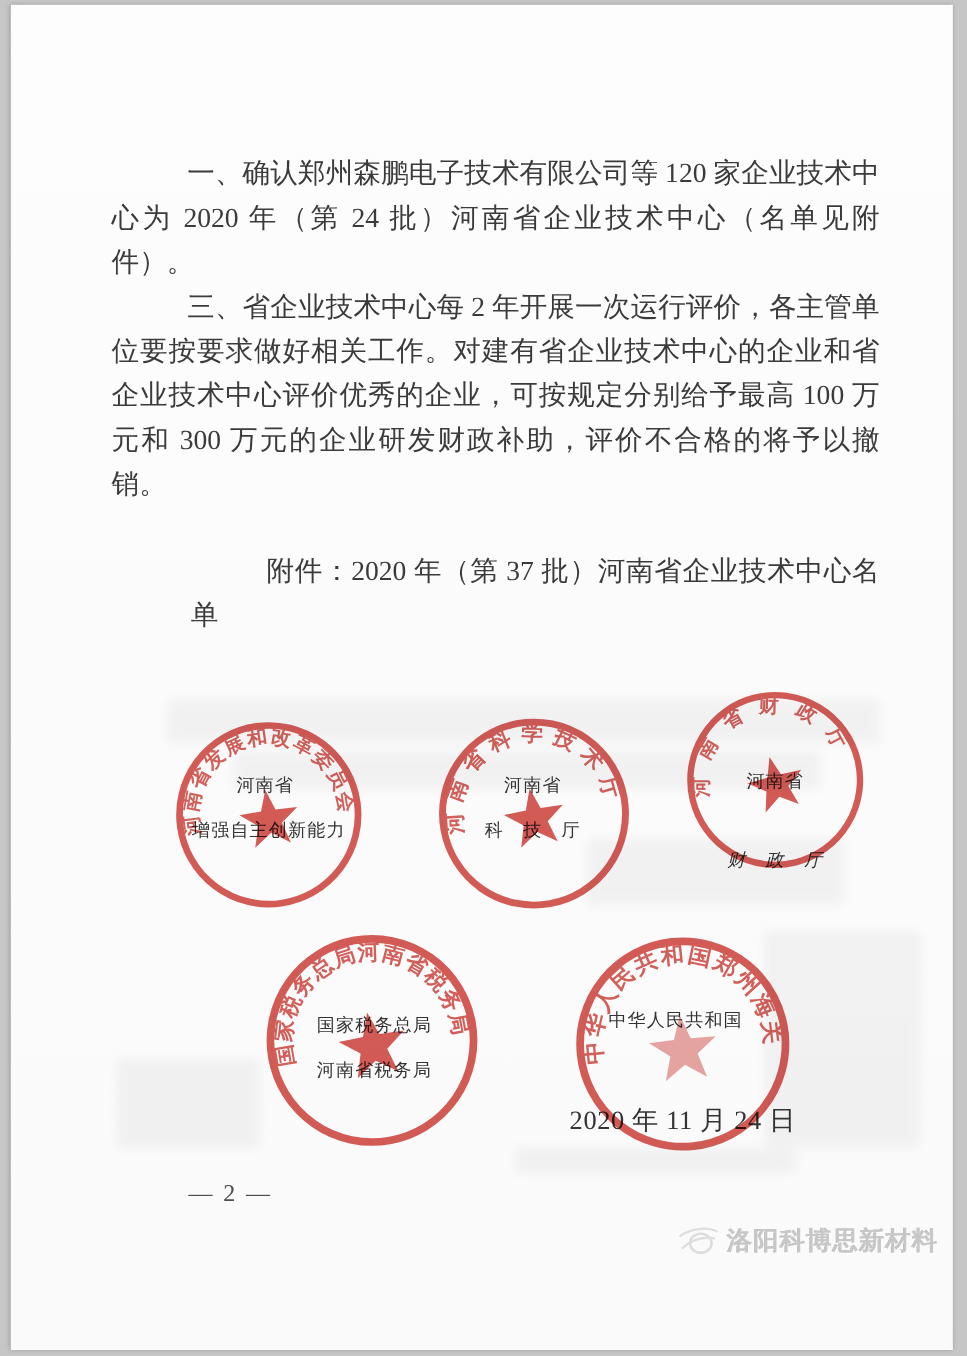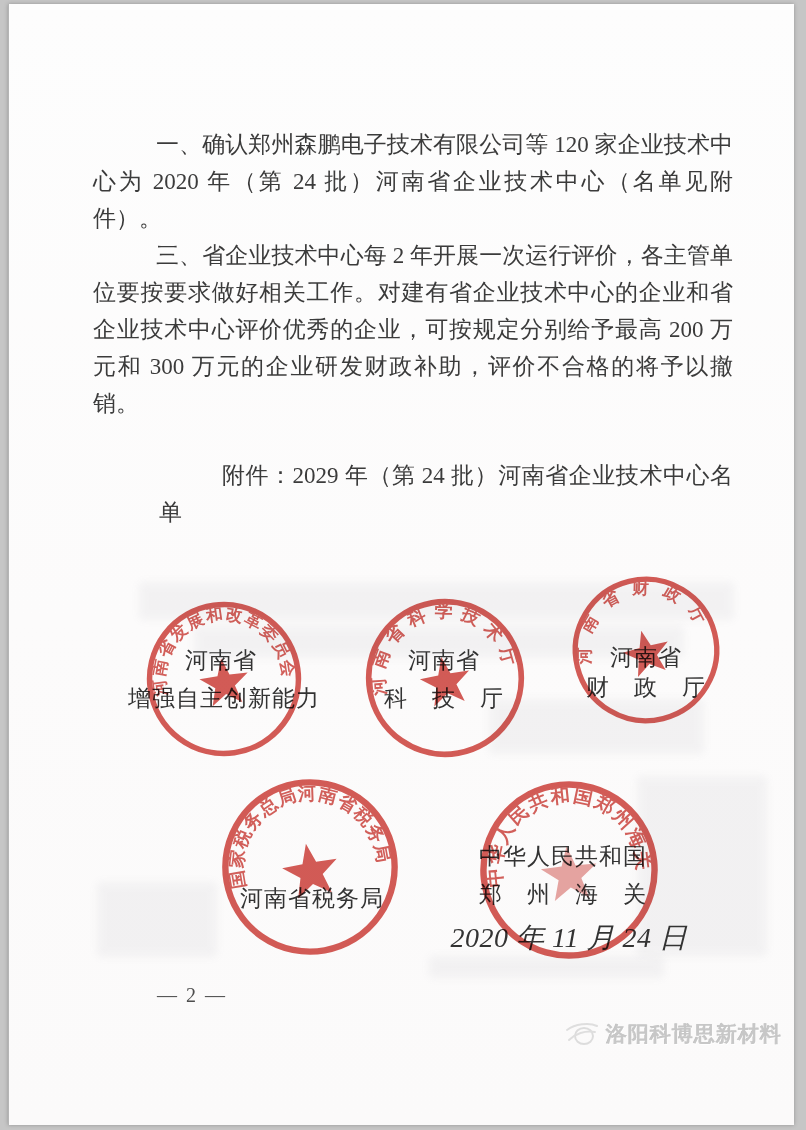--- a/index.html
+++ b/index.html
@@ -39,25 +39,25 @@
   .attachment {
     margin-top: 35px;
     padding-left: 66px;
     text-indent: 0;
   }
   
   .sig-line {
     position: absolute;
     transform: translateX(-50%);
     white-space: nowrap;
-    font-size: 23px;
+    font-size: 15px;
     color: #333;
     letter-spacing: 1px;
   }
-  .sig-date { font-size: 28px; letter-spacing: 0.5px; font-style: italic; }
+  .sig-date { font-size: 22px; letter-spacing: 0.5px; }
   
   .seal {
     position: absolute;
     mix-blend-mode: multiply;
     opacity: 0.88;
   }
   .seal svg { display: block; width: 100%; height: 100%; overflow: visible; }
   .seal .ring-circle { fill: none; stroke: #d0453f; stroke-width: 7; }
   .seal .star { fill: #d0453f; }
   .seal .star.light { fill-opacity: 0.55; }
@@ -99,37 +99,37 @@
 
   <div class="smudge" style="left:130px; top:578px; width:595px; height:38px;"></div>
   <div class="smudge" style="left:185px; top:622px; width:490px; height:32px;"></div>
   <div class="smudge" style="left:480px; top:695px; width:215px; height:55px;"></div>
   <div class="smudge" style="left:628px; top:772px; width:130px; height:180px;"></div>
   <div class="smudge" style="left:88px; top:878px; width:120px; height:75px;"></div>
   <div class="smudge" style="left:420px; top:952px; width:235px; height:22px;"></div>
 
   <div class="body-text">
     <p>一、确认郑州森鹏电子技术有限公司等 120 家企业技术中心为 2020 年（第 24 批）河南省企业技术中心（名单见附件）。</p>
-    <p>三、省企业技术中心每 2 年开展一次运行评价，各主管单位要按要求做好相关工作。对建有省企业技术中心的企业和省企业技术中心评价优秀的企业，可按规定分别给予最高 200 万元和 300 万元的企业研发财政补助，评价不合格的将予以撤销。</p>
-    <p class="attachment">附件：2029 年（第 24 批）河南省企业技术中心名单</p>
+    <p>三、省企业技术中心每 2 年开展一次运行评价，各主管单位要按要求做好相关工作。对建有省企业技术中心的企业和省企业技术中心评价优秀的企业，可按规定分别给予最高 100 万元和 300 万元的企业研发财政补助，评价不合格的将予以撤销。</p>
+    <p class="attachment">附件：2020 年（第 37 批）河南省企业技术中心名单</p>
   </div>
 
   <div class="sig-line" style="left:212px; top:641px;">河南省</div>
   <div class="sig-line" style="left:215px; top:679px;">增强自主创新能力</div>
 
   <div class="sig-line" style="left:435px; top:641px;">河南省</div>
   <div class="sig-line" style="left:435px; top:679px;text-align:right;">科　技　厅</div>
 
   <div class="sig-line" style="left:637px; top:638px;">河南省</div>
-  <div class="sig-line" style="left:637px; top:668px;">财　政　厅</div>
+  <div class="sig-line" style="left:637px; top:704px;font-style:italic;">财　政　厅</div>
 
+  <div class="sig-line" style="left:303px; top:841px;">国家税务总局</div>
   <div class="sig-line" style="left:303px; top:879px;">河南省税务局</div>
 
   <div class="sig-line" style="left:554px; top:837px;">中华人民共和国</div>
-  <div class="sig-line" style="left:554px; top:875px;">郑　州　海　关</div>
   <div class="sig-line sig-date" style="left:560px; top:915px;">2020 年 11 月 24 日</div>
 
   <div class="seal" style="left:135px; top:595px; width:160px; height:160px; transform:rotate(-8deg);">
     <svg viewBox="0 0 200 200">
       <defs>
           <path id="ring0" d="M 30.5,125.3 A 74,74 0 1 1 169.5,125.3"></path>
         </defs>
       <circle class="ring-circle" cx="100" cy="100" r="93"></circle>
       <path class="star" d="M100,74 L107.6,95.5 L130.4,96.1 L112.4,110 L118.8,131.9 L100,119 L81.2,131.9 L87.6,110 L69.6,96.1 L92.4,95.5 Z"></path>
       <text class="ring-text rt-11"><textPath href="#ring0" startOffset="50%" text-anchor="middle">河南省发展和改革委员会</textPath></text>

